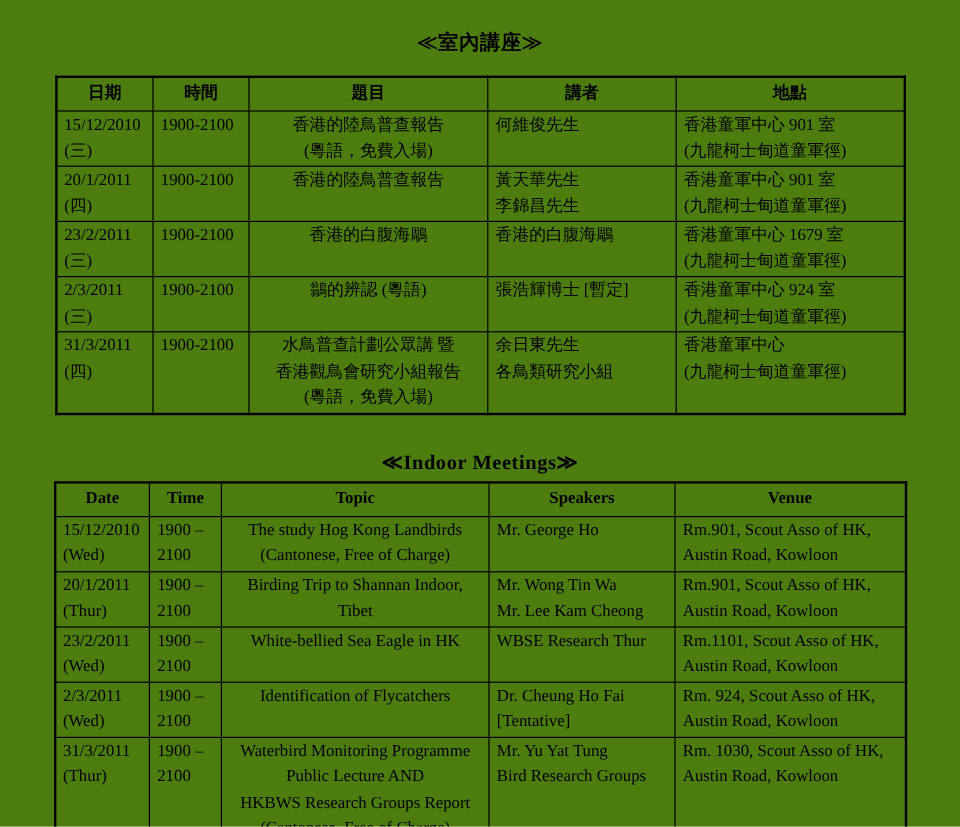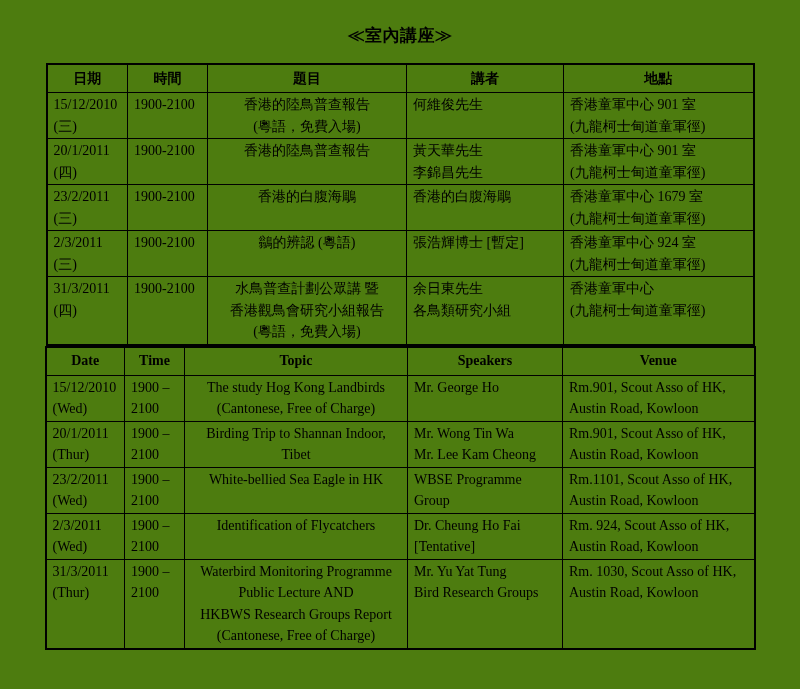--- a/index.html
+++ b/index.html
@@ -123,20 +123,21 @@
 香港觀鳥會研究小組報告
 (粵語，免費入場)</td>
         <td class="c-speakers">余日東先生
 各鳥類研究小組</td>
         <td class="c-venue">香港童軍中心
 (九龍柯士甸道童軍徑)</td>
       </tr>
     </tbody>
   </table>
 
+  <div class="section-title title-en">≪Indoor Meetings≫</div>
 
   <table class="meet en-table">
     <colgroup>
       <col style="width:79px">
         <col style="width:60px">
         <col style="width:223px">
         <col style="width:155px">
         <col style="width:192px">
     </colgroup>
     <thead>
@@ -171,21 +172,21 @@
 Mr. Lee Kam Cheong</td>
         <td class="c-venue">Rm.901, Scout Asso of HK,
 Austin Road, Kowloon</td>
       </tr>
       <tr>
         <td class="c-date">23/2/2011
 (Wed)</td>
         <td class="c-time">1900 –
 2100</td>
         <td class="c-topic">White-bellied Sea Eagle in HK</td>
-        <td class="c-speakers">WBSE Programme Group</td>
+        <td class="c-speakers">WBSE Research Thur</td>
         <td class="c-venue">Rm.1101, Scout Asso of HK,
 Austin Road, Kowloon</td>
       </tr>
       <tr>
         <td class="c-date">2/3/2011
 (Wed)</td>
         <td class="c-time">1900 –
 2100</td>
         <td class="c-topic">Identification of Flycatchers</td>
         <td class="c-speakers">Dr. Cheung Ho Fai

